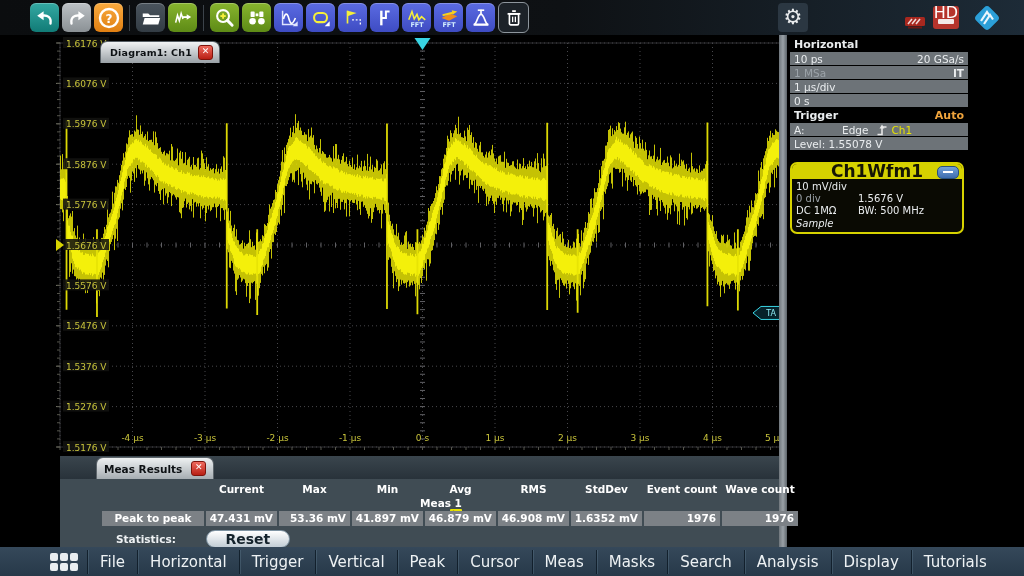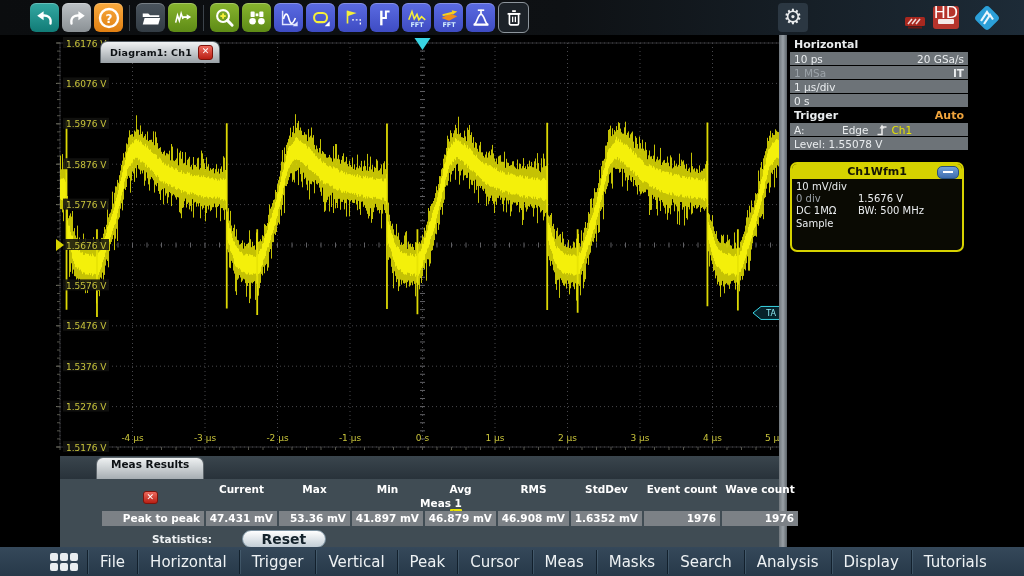--- a/index.html
+++ b/index.html
@@ -44,47 +44,47 @@
   .hrow{height:13px;background:#6d7378;display:flex;justify-content:space-between;align-items:center;
         padding:0 4px;margin-top:1px;}
   .dim{color:#9ba2a8;}
   .bold{font-weight:bold;}
   .auto{color:#f0a43c;font-weight:bold;}
   .ch1{color:#e8e400;}
   .trgA{display:flex;justify-content:flex-start !important;gap:0;}
   .trgA .s1{width:26px;} .trgA .s2{margin-left:22px;margin-right:8px;}
   .chbox{position:absolute;left:790px;top:162px;width:170px;border:2px solid #d6d200;border-radius:7px;
          background:#0a0a03;overflow:hidden;font-size:10px;color:#e9ecee;}
-  .chhdr{height:15px;background:#d6d200;color:#151505;font-weight:bold;font-size:11px;
+  .chhdr{height:15px;background:#d6d200;color:#151505;font-weight:bold;font-size:17px;
          text-align:center;line-height:15px;position:relative;}
   .minpill{position:absolute;right:3px;top:2px;width:20px;height:11px;border-radius:5px;
            background:linear-gradient(#73a2da,#3e6dad);border:1px solid #27507f;}
   .minpill i{display:block;width:10px;height:2px;background:#fff;margin:4px auto 0;}
   .chrow{padding:0 4px;line-height:12.2px;display:flex;}
   .chrow .l{width:62px;flex:0 0 auto;}
   
   .meas{position:absolute;left:60px;top:456px;width:719px;height:90px;font-size:10.5px;}
   .mtabstrip{height:23px;background:linear-gradient(#3a454d,#28323a);position:relative;}
-  .mtab{position:absolute;left:36px;top:1px;height:21px;padding:0 14px;border:1px solid #5d656b;border-bottom:none;
+  .mtab{position:absolute;left:36px;top:1px;height:21px;padding:0 7px;border:1px solid #5d656b;border-bottom:none;
         border-radius:7px 7px 0 0;background:linear-gradient(#eef1f2,#a6adb2);
-        display:flex;align-items:center;gap:21px;flex-direction:column;}
+        display:flex;align-items:center;gap:9px;}
   .mtab .lbl{font-weight:bold;color:#0d1114;font-size:10.5px;}
   .mbody{height:67px;background:#404c54;padding-top:2px;padding-left:40px;}
   .mgrid{display:grid;grid-template-columns:102px repeat(6,71px) 76px 76px;gap:2px;margin-left:2px;}
   .mhead{height:16px;align-items:center;color:#fff;font-weight:bold;text-align:center;}
   .mrow1{height:14px;display:flex;align-items:center;color:#fff;flex-direction:column;}
   .mrow1 .nm{margin-left:3px;font-weight:bold;}
   .cbadge{margin-left:32px;width:12px;height:11px;background:#e8e400;color:#15150a;font-size:7px;
           font-weight:bold;text-align:center;line-height:11px;border-radius:1px;}
   .mcells{height:15px;}
   .mcells div{background:#7c8186;color:#fff;font-weight:bold;line-height:15px;
               text-align:right;padding-right:4px;box-sizing:border-box;}
-  .mcells .ml{text-align:right;padding-left:4px;}
+  .mcells .ml{text-align:center;padding-left:4px;}
   .mstats{display:flex;align-items:center;margin-top:4px;color:#eef1f3;}
-  .mstats .sl{margin-left:52px;font-weight:bold;}
+  .mstats .sl{margin-left:16px;font-weight:bold;}
   .resetbtn{margin-left:30px;width:82px;height:16px;border-radius:9px;
             background:linear-gradient(#ffffff,#c2cdd5);border:1px solid #7e93a2;
             color:#15232c;font-weight:bold;font-size:14px;text-align:center;line-height:16px;}
   
   .menu{position:absolute;left:0;top:547px;width:1024px;height:29px;
         background:linear-gradient(#35485a,#273949);display:flex;align-items:center;
         color:#eef2f4;font-size:15px;}
   .apps{margin-left:50px;margin-right:9px;display:grid;grid-template-columns:repeat(3,8px);
         grid-template-rows:repeat(2,8px);gap:2px;}
   .apps i{background:#e9edf0;border-radius:2px;display:block;}
@@ -567,21 +567,21 @@
       <span>10 mV/div</span>
     </div>
     <div class="chrow">
       <span class="l dim">0 div</span>
       <span>1.5676 V</span>
     </div>
     <div class="chrow">
       <span class="l">DC 1MΩ</span>
       <span>BW: 500 MHz</span>
     </div>
-    <div class="chrow" style="padding-bottom:20px;">
+    <div class="chrow" style="padding-bottom:2px;font-style:italic;">
       <span>Sample</span>
     </div>
   </div>
 
   <div class="meas">
     <div class="mtabstrip">
       <div class="mtab">
         <span class="lbl">Meas Results</span>
         <span class="xclose">✕</span>
       </div>

